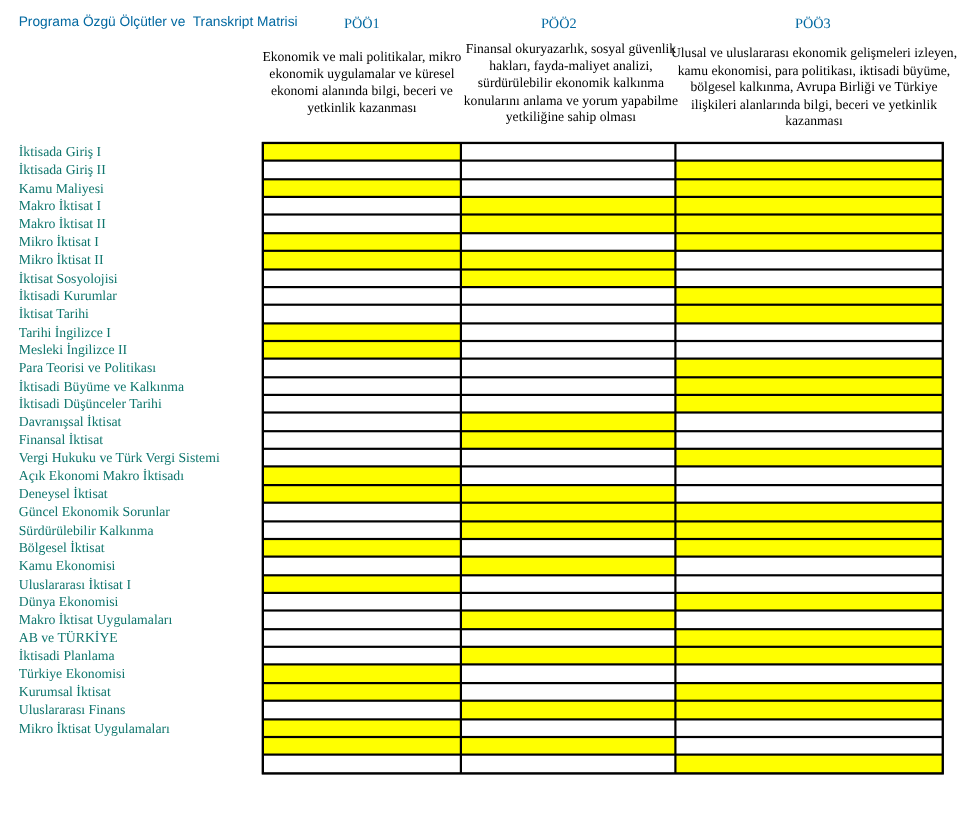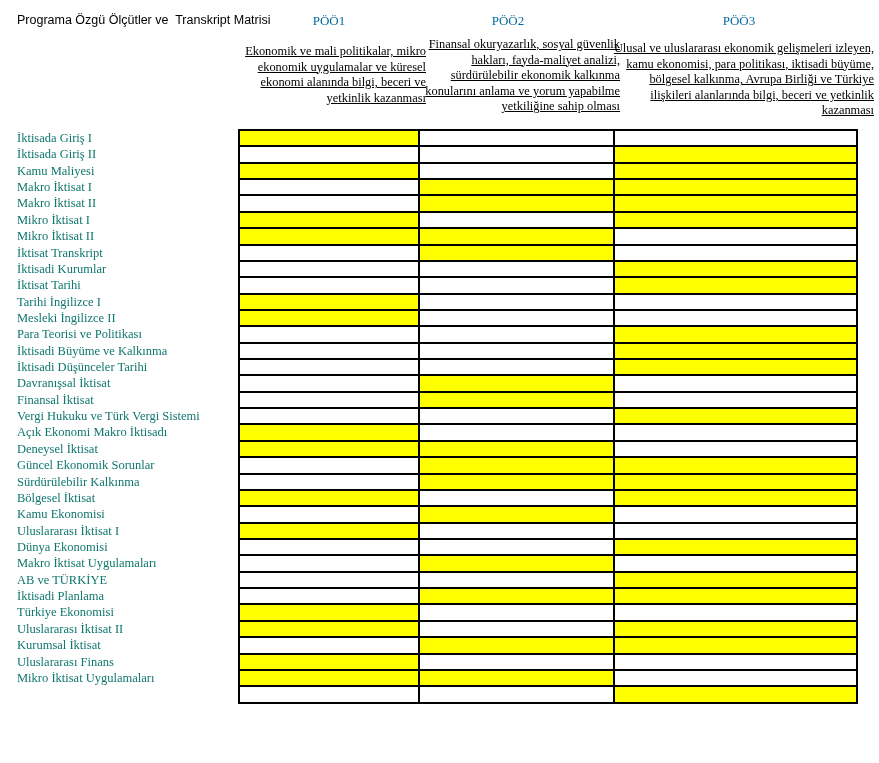--- a/index.html
+++ b/index.html
@@ -14,43 +14,42 @@
     height: 763px;
     background: var(--bg, #ffffff);
     overflow: hidden;
   }
   #matrix-title {
     position: absolute;
     left: 17px;
     top: 13px;
     font-family: "Liberation Sans", sans-serif;
     font-size: 12.5px;
-    color: #000000;
+    color: #0369a1;
     white-space: pre;
   }
   .col-code {
     position: absolute;
     top: 13px;
     width: 120px;
     text-align: center;
     font-family: "Liberation Serif", serif;
     font-size: 13px;
     color: #0369a1;
   }
   #col-code-1 { left: 269px; }
   #col-code-2 { left: 448px; }
   #col-code-3 { left: 679px; }
   .col-desc {
     position: absolute;
-    text-align: right;
+    text-align: center;
     font-family: "Liberation Serif", serif;
     font-size: 12.4px;
     line-height: 15.6px;
     color: #000;
-    text-decoration: underline;
   }
   #col-desc-1 { left: 232px; top: 44px; width: 194px; }
   #col-desc-2 { left: 418px; top: 37px; width: 202px; }
   #col-desc-3 { left: 606px; top: 41px; width: 268px; }
   #course-labels {
     position: absolute;
     left: 17px;
     top: 130px;
     width: 220px;
   }
@@ -94,21 +93,21 @@
   <div id="col-desc-3" class="col-desc">Ulusal ve uluslararası ekonomik gelişmeleri izleyen, kamu ekonomisi, para politikası, iktisadi büyüme, bölgesel kalkınma, Avrupa Birliği ve Türkiye ilişkileri alanlarında bilgi, beceri ve yetkinlik kazanması</div>
 
   <div id="course-labels">
       <div class="course-label">İktisada Giriş I</div>
       <div class="course-label">İktisada Giriş II</div>
       <div class="course-label">Kamu Maliyesi</div>
       <div class="course-label">Makro İktisat I</div>
       <div class="course-label">Makro İktisat II</div>
       <div class="course-label">Mikro İktisat I</div>
       <div class="course-label">Mikro İktisat II</div>
-      <div class="course-label">İktisat Transkript</div>
+      <div class="course-label">İktisat Sosyolojisi</div>
       <div class="course-label">İktisadi Kurumlar</div>
       <div class="course-label">İktisat Tarihi</div>
       <div class="course-label">Tarihi İngilizce I</div>
       <div class="course-label">Mesleki İngilizce II</div>
       <div class="course-label">Para Teorisi ve Politikası</div>
       <div class="course-label">İktisadi Büyüme ve Kalkınma</div>
       <div class="course-label">İktisadi Düşünceler Tarihi</div>
       <div class="course-label">Davranışsal İktisat</div>
       <div class="course-label">Finansal İktisat</div>
       <div class="course-label">Vergi Hukuku ve Türk Vergi Sistemi</div>
@@ -117,21 +116,20 @@
       <div class="course-label">Güncel Ekonomik Sorunlar</div>
       <div class="course-label">Sürdürülebilir Kalkınma</div>
       <div class="course-label">Bölgesel İktisat</div>
       <div class="course-label">Kamu Ekonomisi</div>
       <div class="course-label">Uluslararası İktisat I</div>
       <div class="course-label">Dünya Ekonomisi</div>
       <div class="course-label">Makro İktisat Uygulamaları</div>
       <div class="course-label">AB ve TÜRKİYE</div>
       <div class="course-label">İktisadi Planlama</div>
       <div class="course-label">Türkiye Ekonomisi</div>
-      <div class="course-label">Uluslararası İktisat II</div>
       <div class="course-label">Kurumsal İktisat</div>
       <div class="course-label">Uluslararası Finans</div>
       <div class="course-label">Mikro İktisat Uygulamaları</div>
     </div>
 
   <div id="matrix-grid">
       <div class="cell hl"></div>
       <div class="cell"></div>
       <div class="cell"></div>
       <div class="cell"></div>

